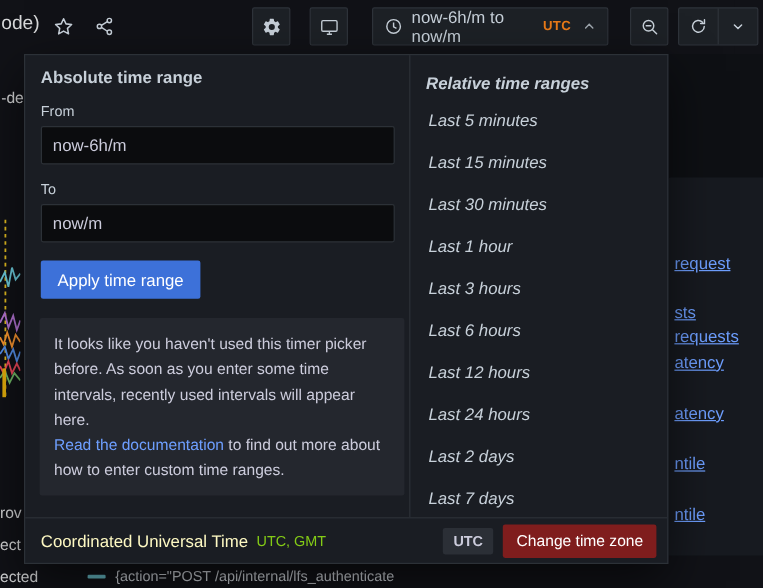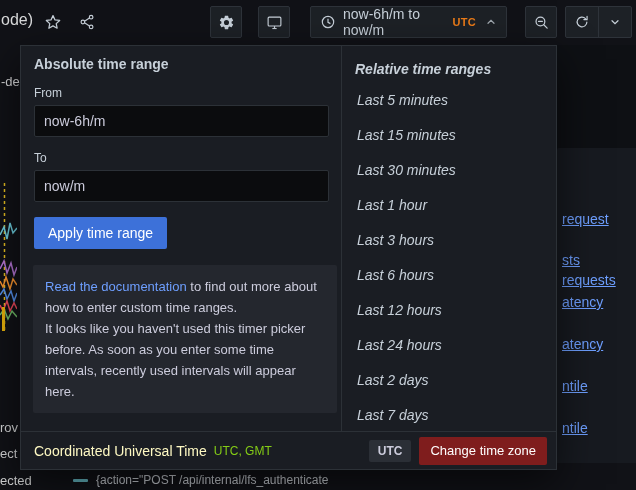--- a/index.html
+++ b/index.html
@@ -209,22 +209,22 @@
 
       <div class="field-label">From</div>
       <input class="text-input" type="text" value="now-6h/m" style="">
 
       <div class="field-label">To</div>
       <input class="text-input" type="text" value="now/m" style="">
 
       <button class="apply-btn">Apply time range</button>
 
       <div class="info-box">
+        <div>It looks like you haven't used this timer picker before. As soon as you enter some time intervals, recently used intervals will appear here.</div>
         <div><a>Read the documentation</a><span> to find out more about how to enter custom time ranges.</span></div>
-        <div>It looks like you haven't used this timer picker before. As soon as you enter some time intervals, recently used intervals will appear here.</div>
       </div>
     </div>
 
     <div class="v-divider"></div>
 
     <div class="rel-section">
       <div class="rel-heading section-heading">Relative time ranges</div>
       <div class="rel-item">Last 5 minutes</div>
       <div class="rel-item">Last 15 minutes</div>
       <div class="rel-item">Last 30 minutes</div>

